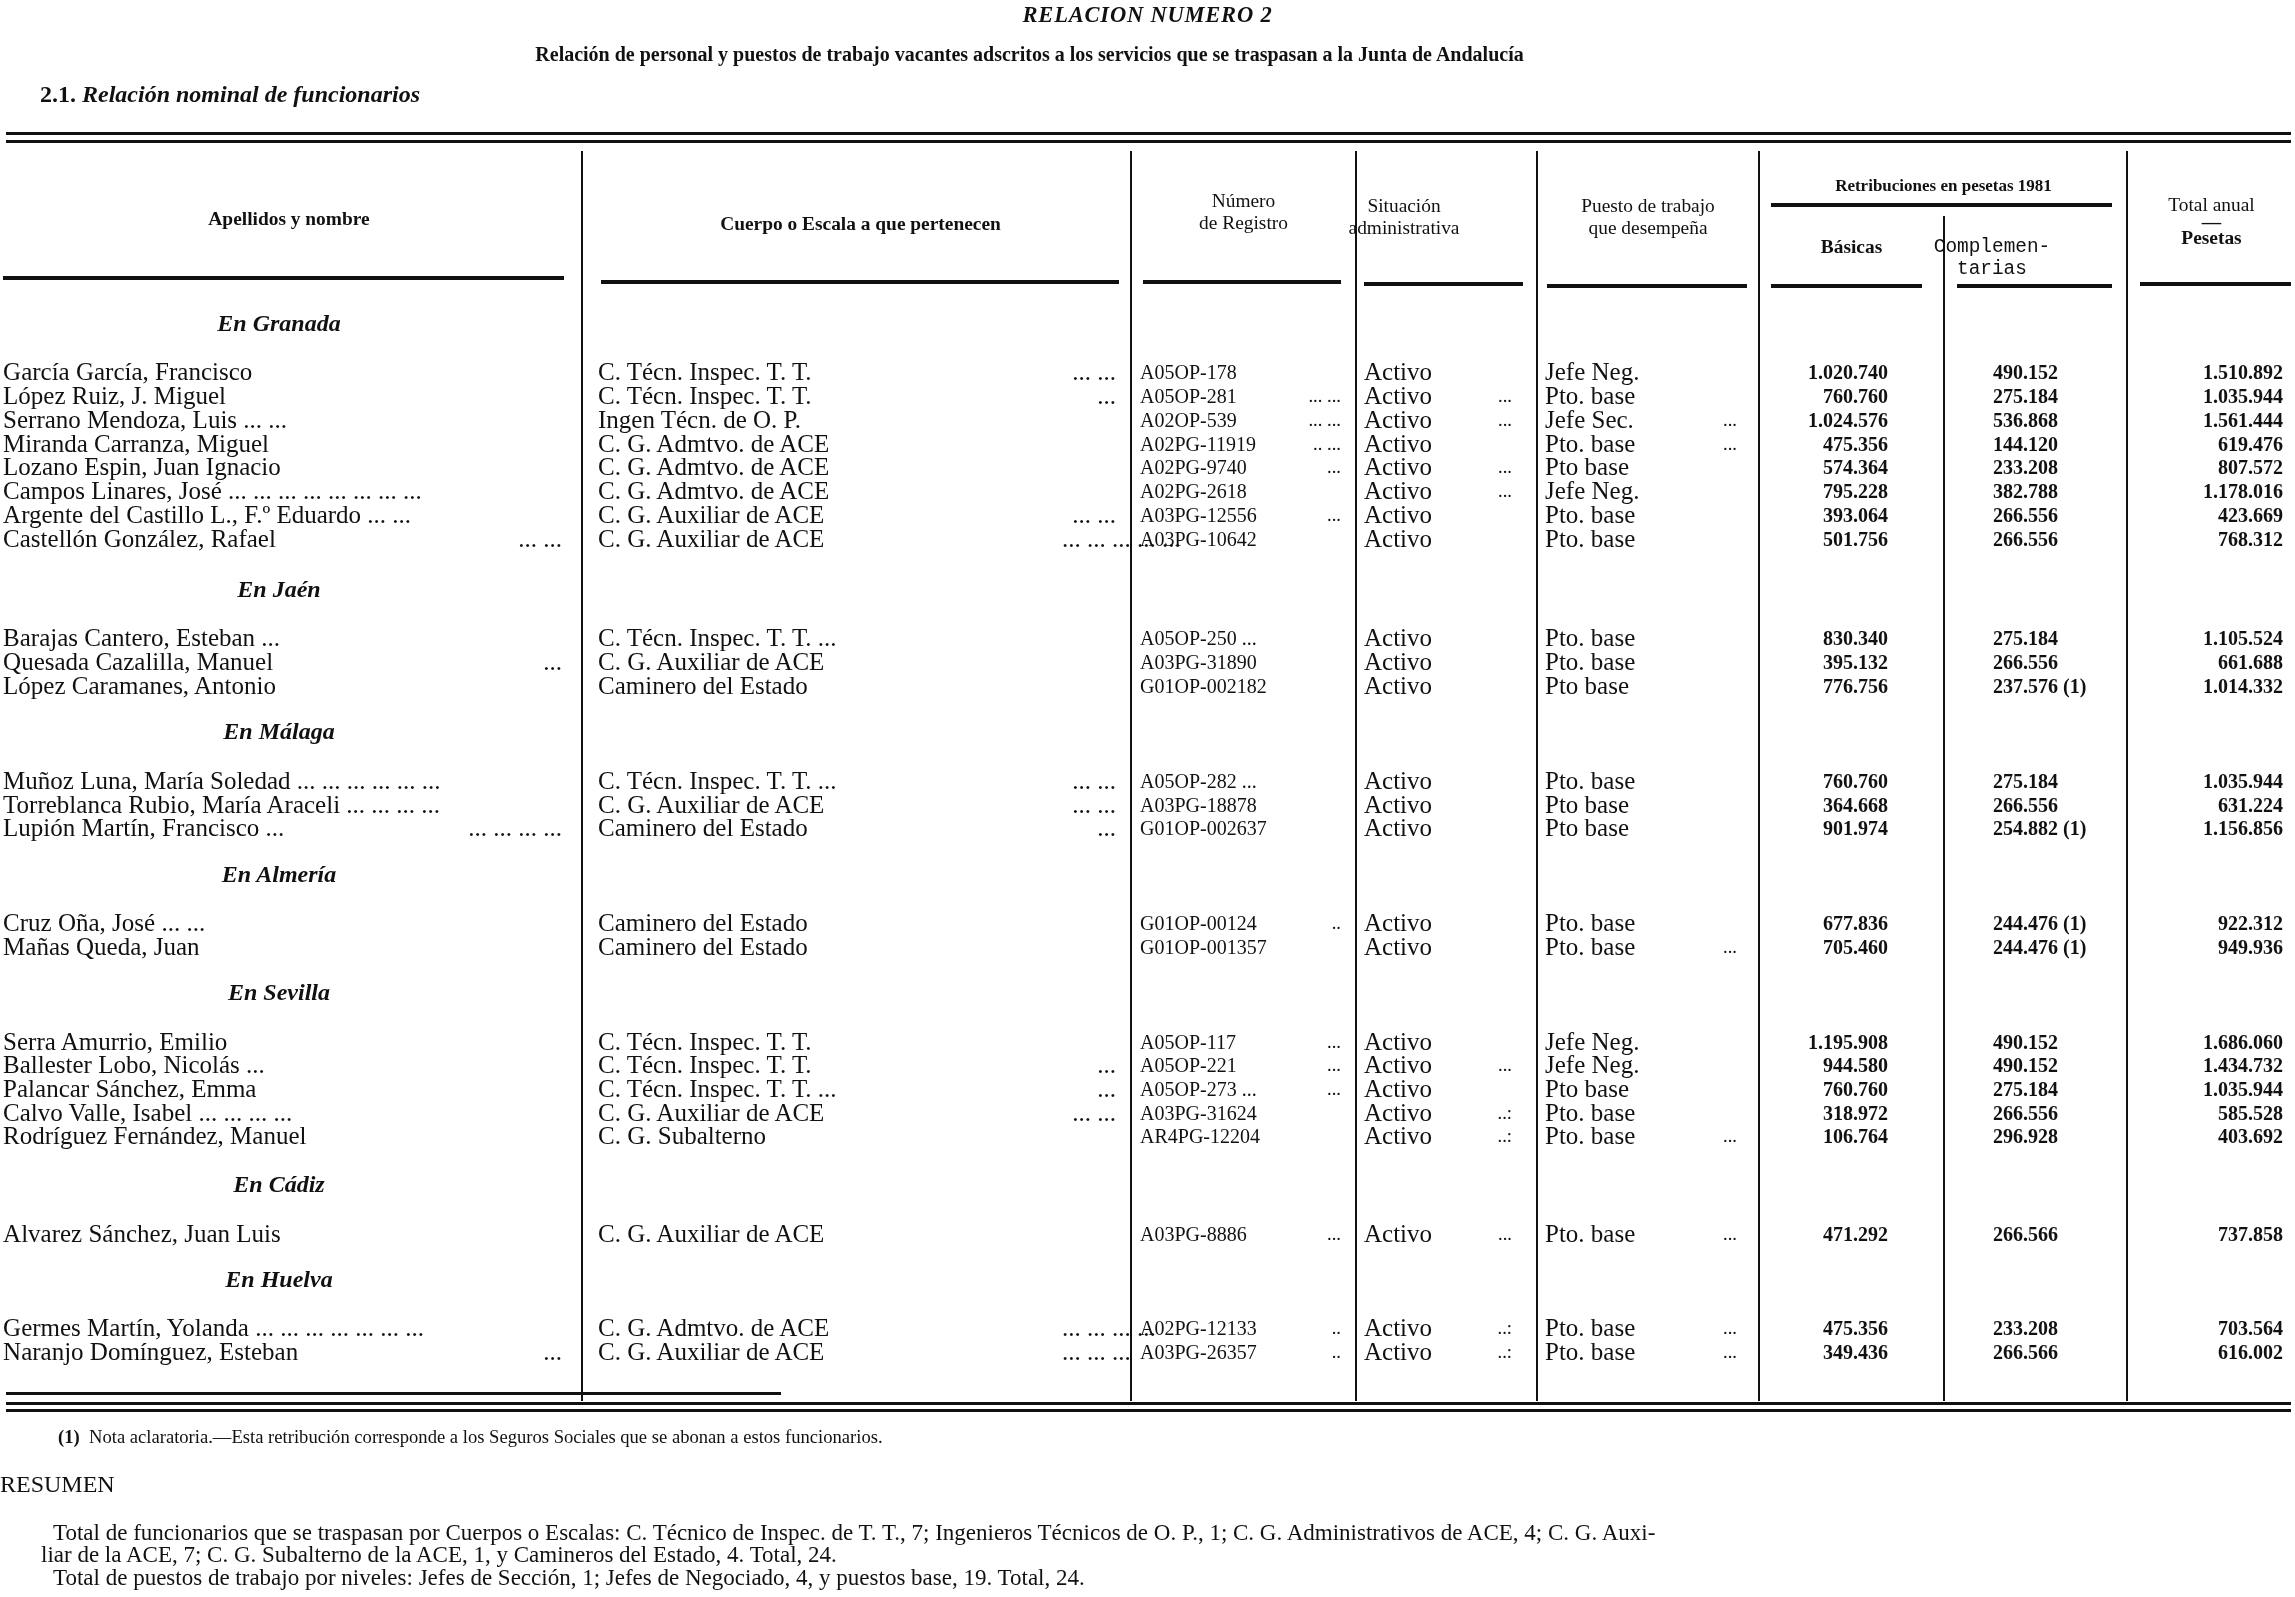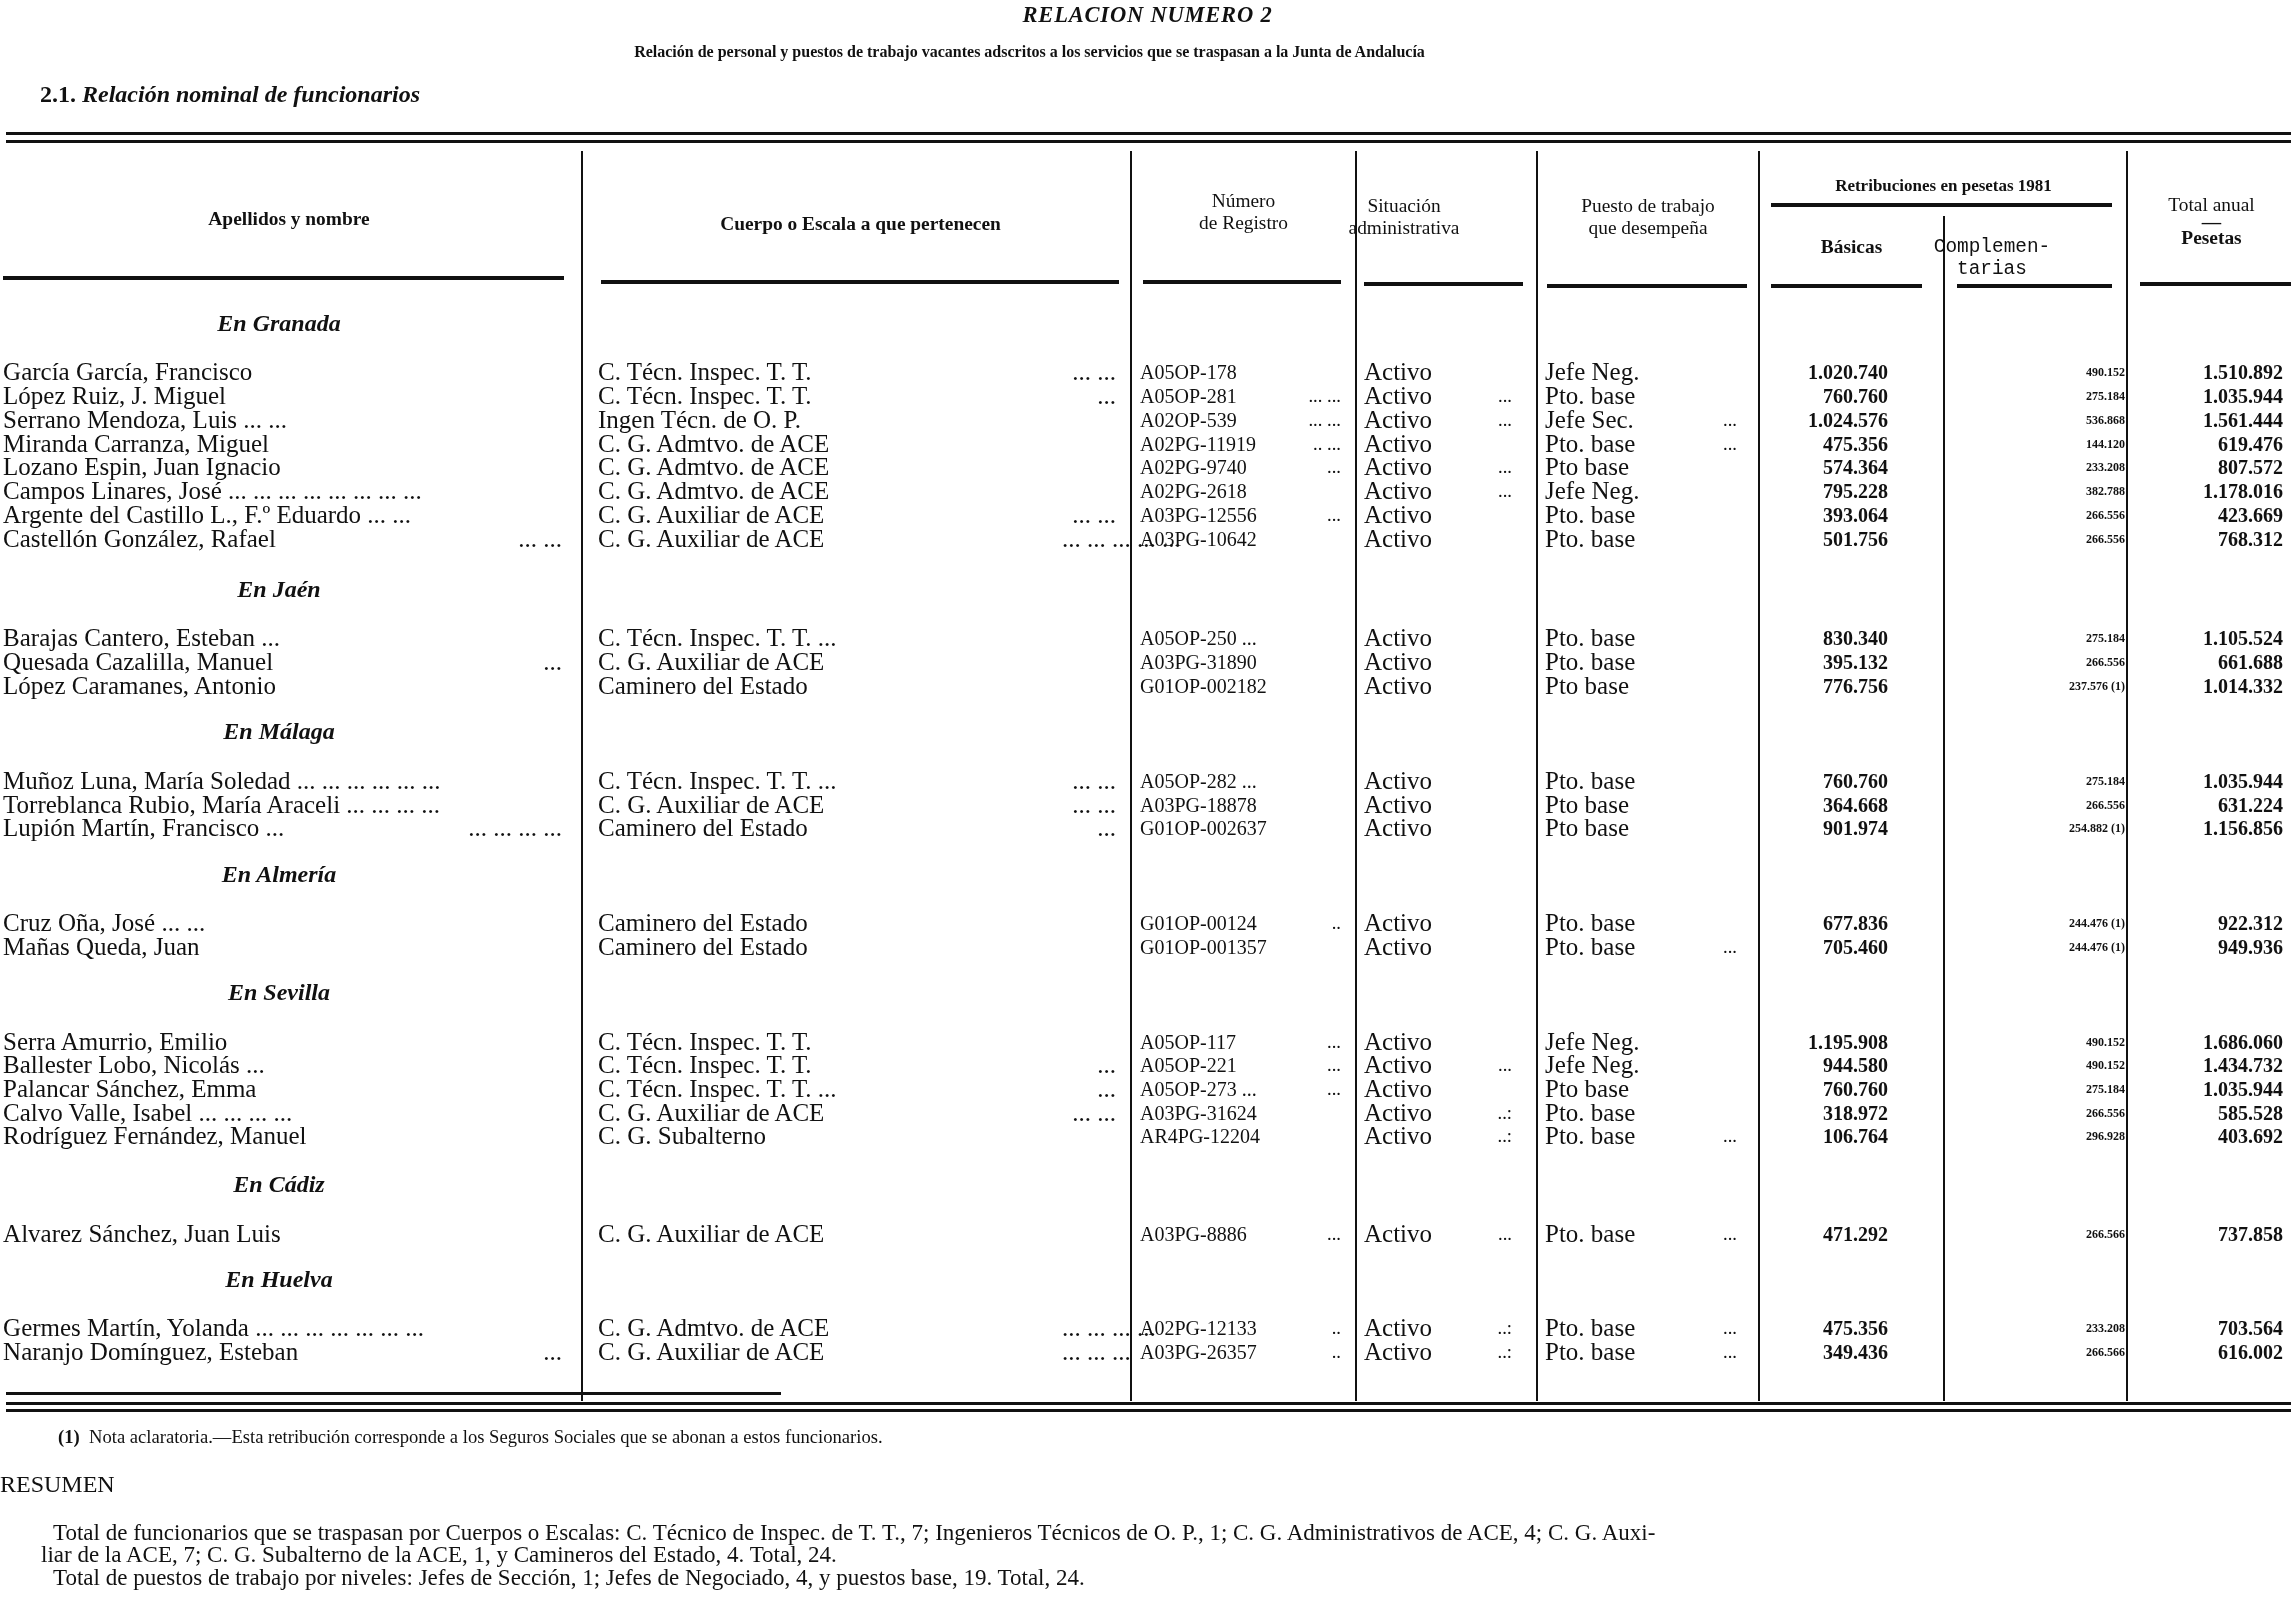--- a/index.html
+++ b/index.html
@@ -7,21 +7,21 @@
     width: 2295px; height: 1598px; position: relative; overflow: hidden;
     font-family: "Liberation Serif", "DejaVu Serif", serif; color: #111;
   }
   .abs { position: absolute; }
   .title-top {
     left: 0; width: 2295px; top: 1.6px; text-align: center;
     font-style: italic; font-weight: bold; font-size: 22.5px; letter-spacing: 0.8px;
   }
   .title-main {
     left: 0; width: 2059px; top: 43px; text-align: center;
-    font-weight: bold; font-size: 16px;
+    font-weight: bold; font-size: 20px;
   }
   .subtitle { left: 40px; top: 81px; font-size: 24px; }
   .subtitle .num { font-weight: bold; font-style: normal; }
   .subtitle .txt { font-style: italic; font-weight: bold; }
   .hr2 { left: 6.2px; width: 2285px; height: 3.1px; background: #111; }
   .vline { width: 2.3px; background: #111; }
   .vline.thin { width: 1.6px; }
   .hdr { font-size: 19.4px; text-align: center; line-height: 22px; }
   .hdr.bold { font-weight: bold; }
   .uline { height: 3.9px; background: #111; }
@@ -31,21 +31,21 @@
   .c-name { left: 3.1px; }
   .c-cuerpo { left: 598px; }
   .c-cuerpo-dots { left: 1062px; width: 54px; text-align: right; }
   .c-reg { left: 1140px; font-size: 20px; }
   .c-reg-dots { left: 1271px; width: 70px; text-align: right; font-size: 18.6px; }
   .c-sit { left: 1364px; }
   .c-sit-dots { left: 1473px; width: 39px; text-align: right; font-size: 18.6px; }
   .c-pto { left: 1545px; }
   .c-pto-dots { left: 1698px; width: 39px; text-align: right; font-size: 18.6px; }
   .c-bas { left: 1768px; width: 120px; text-align: right; font-size: 20px; font-weight: bold; }
-  .c-comp { left: 1923px; width: 202px; text-align: right; font-size: 12px; font-weight: bold; padding-left: 70px; box-sizing: border-box; }
+  .c-comp { left: 1923px; width: 202px; text-align: left; font-size: 20px; font-weight: bold; padding-left: 70px; box-sizing: border-box; }
   .c-tot { left: 2155px; width: 128px; text-align: right; font-size: 20px; font-weight: bold; }
   .note { left: 58px; top: 1426px; font-size: 18.6px; }
   .note b { font-weight: bold; }
   .resumen { left: 0; top: 1471px; font-size: 24px; }
   .res-p { left: 0; width: 2291px; font-size: 23px; line-height: 23px; }
   .indent { padding-left: 53px; }
 </style>
 </head>
 <body>
 

